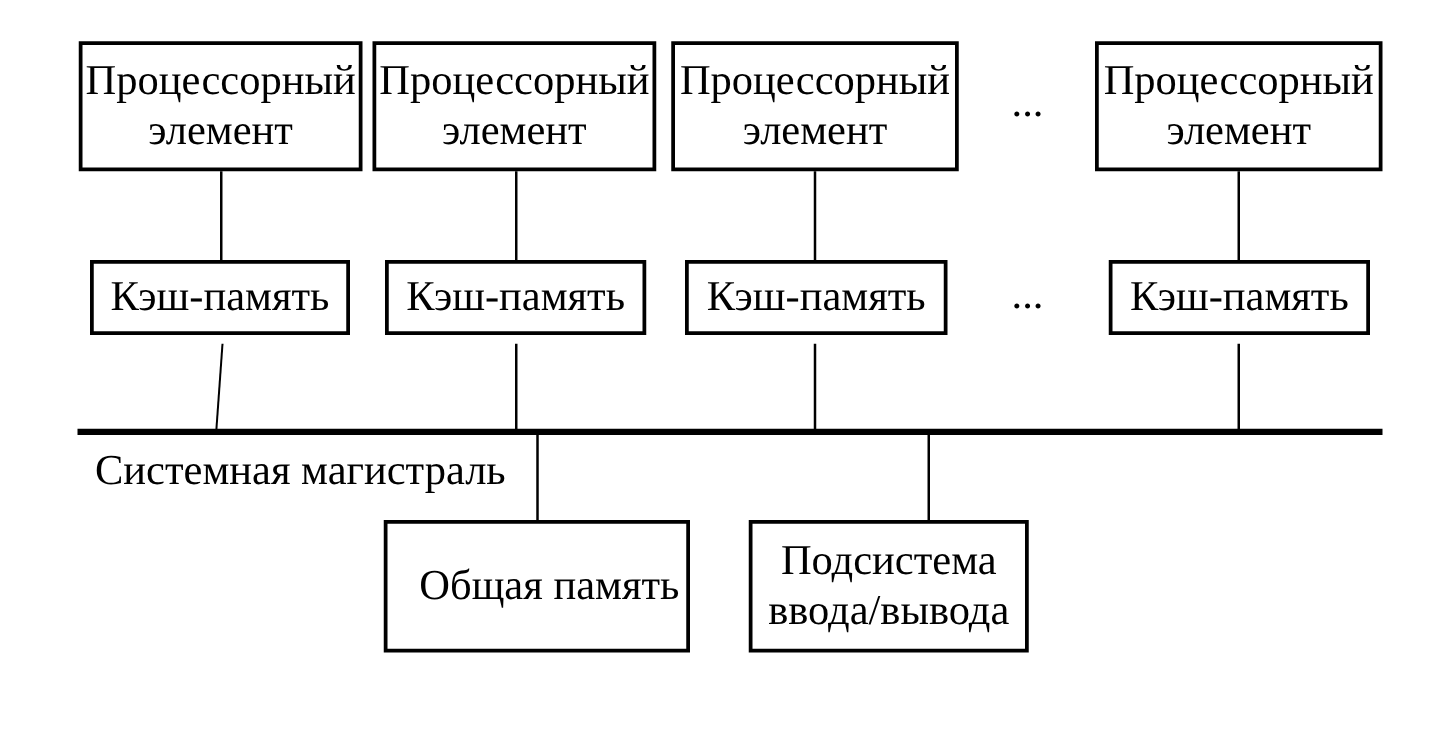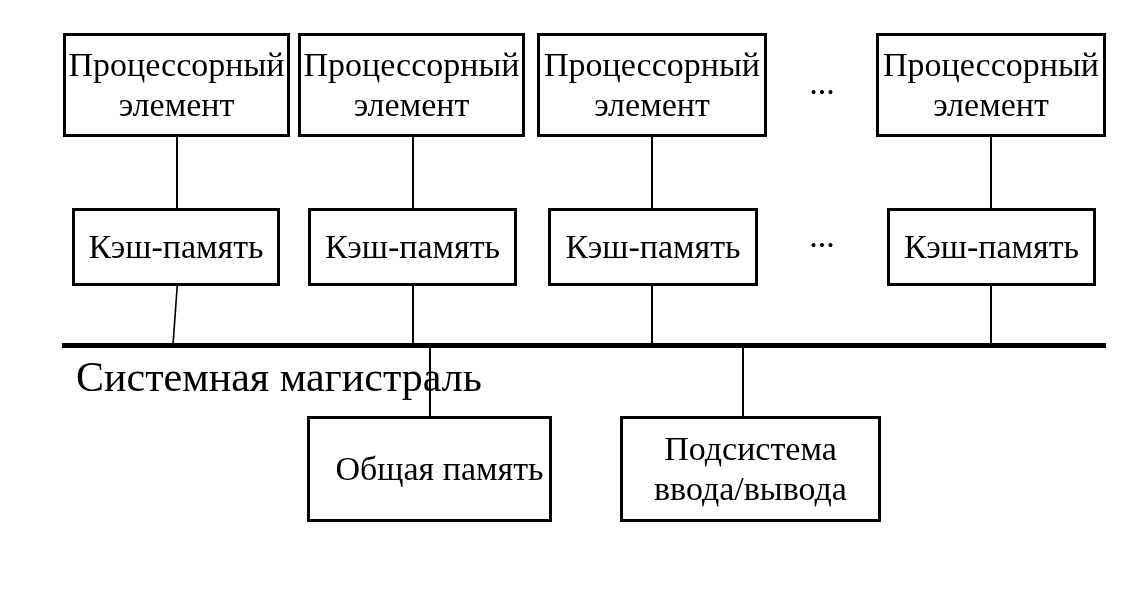--- a/index.html
+++ b/index.html
@@ -33,42 +33,42 @@
     justify-content: center;
     text-align: center;
     font-size: 34px;
     line-height: 40px;
   }
   .pe-box   { top: 33px;  height: 104px; }
   .pe-1 { left: 63px;  width: 227px; }
   .pe-2 { left: 298px; width: 227px; }
   .pe-3 { left: 537px; width: 230px; }
   .pe-4 { left: 876px; width: 230px; }
-  .cache-box { top: 208px; height: 78px; }
+  .cache-box { top: 208px; height: 60px; }
   .cache-1 { left: 72px;  width: 208px; }
   .cache-2 { left: 308px; width: 209px; }
   .cache-3 { left: 548px; width: 210px; }
   .cache-4 { left: 887px; width: 209px; }
   .bottom-box { top: 416px; height: 106px; }
   .mem-box { left: 307px; width: 245px; padding-left: 20px; }
-  .io-box  { left: 620px; width: 261px; padding: 0 10px; }
+  .io-box  { left: 599px; width: 224px; padding: 0 10px; }
   .dots {
     position: absolute;
     width: 32px;
     text-align: center;
     font-size: 34px;
     line-height: 40px;
   }
   .dots-row1 { left: 806px; top: 63px; }
   .dots-row2 { left: 806px; top: 216px; }
   .bus-label {
     position: absolute;
     left: 76px;
     top: 357px;
-    font-size: 42px;
+    font-size: 34px;
     line-height: 40px;
     white-space: nowrap;
   }
 </style>
 </head>
 <body>
 
 <div class="diagram">
 
   <svg class="lines-layer" width="1144" height="592" viewBox="0 0 1144 592" xmlns="http://www.w3.org/2000/svg">

